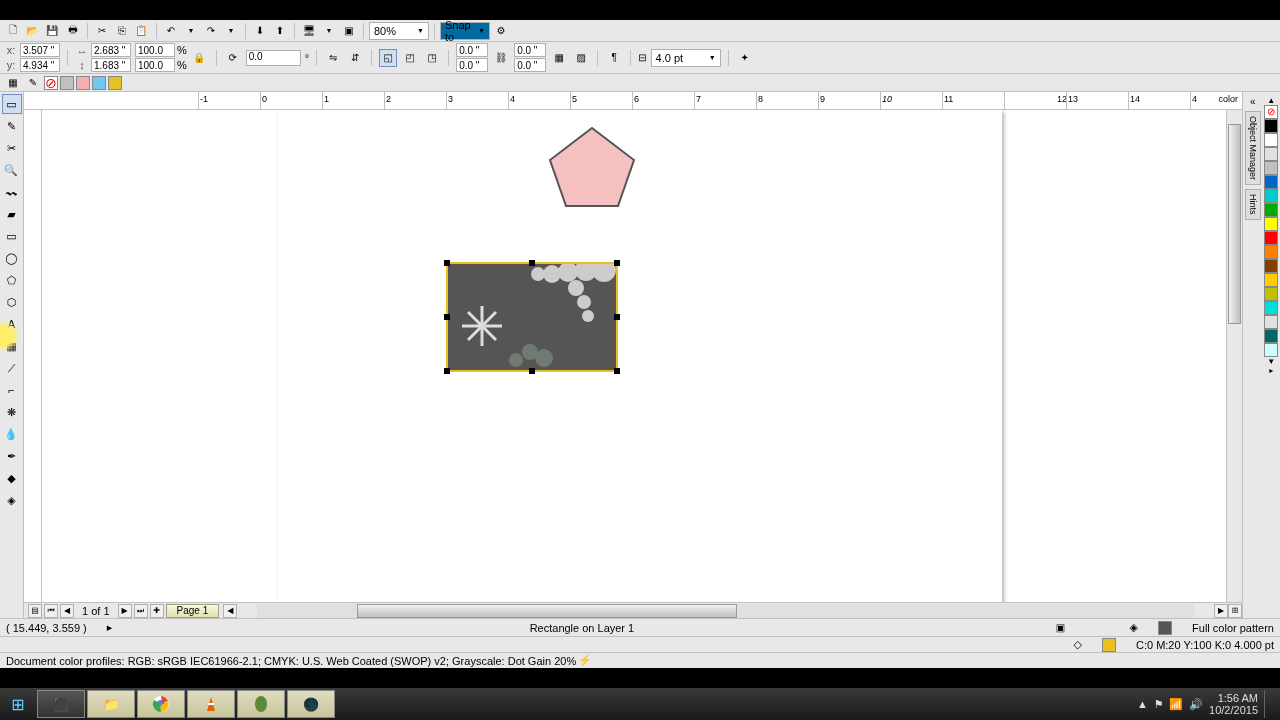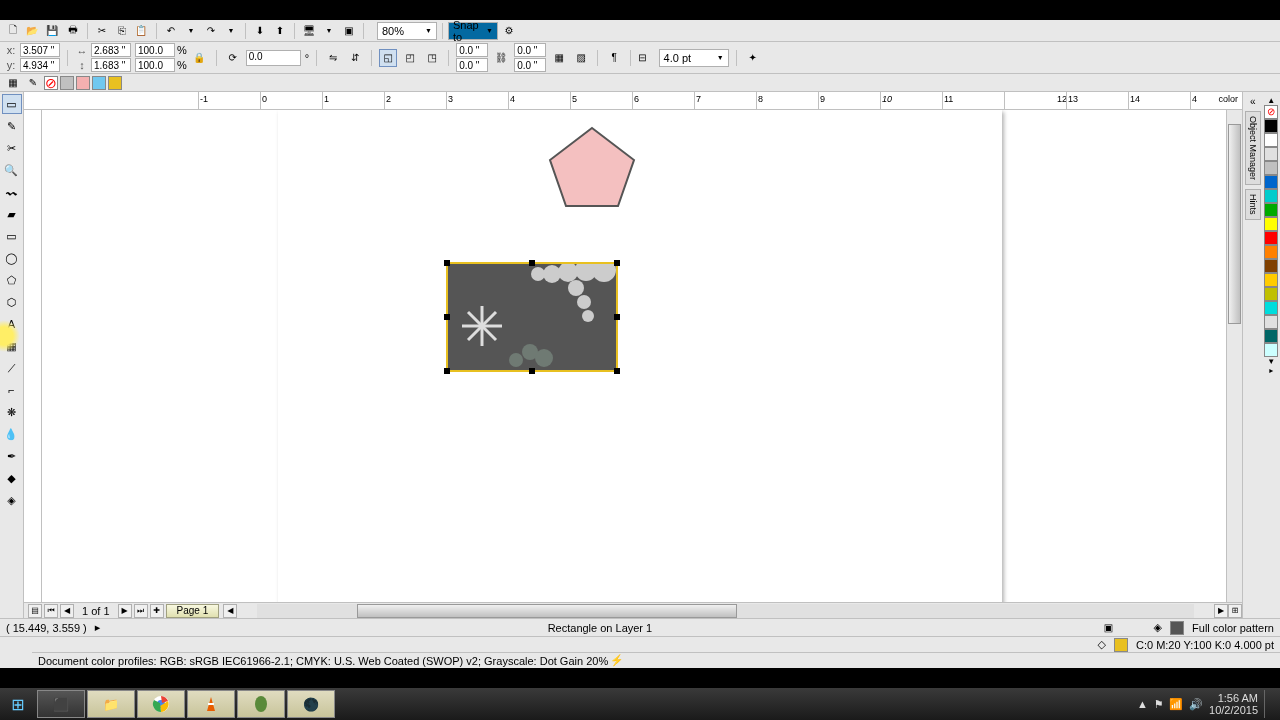--- a/index.html
+++ b/index.html
@@ -2,21 +2,21 @@
 <html><head>
 <meta charset="utf-8">
 <style>
 * { margin:0; padding:0; box-sizing:border-box; font-family:Tahoma,Arial,sans-serif; font-size:11px; user-select:none; }
 body { width:1280px; height:720px; background:#000; overflow:hidden; position:relative; }
 .black-bar { background:#000; height:20px; }
 .app { position:absolute; top:20px; left:0; width:1280px; height:648px; background:#e8e8e8; display:flex; flex-direction:column; }
 .toolbar-row { background:#e8e8e8; border-bottom:1px solid #c0c0c0; display:flex; align-items:center; height:22px; padding:0 4px; gap:2px; }
 .tbtn { width:18px; height:18px; display:inline-flex; align-items:center; justify-content:center; border:1px solid transparent; cursor:pointer; font-size:10px; }
 .sep { width:1px; height:16px; background:#c0c0c0; margin:0 3px; }
-.zoom-combo { height:18px; width:60px; border:1px solid #b0b0b0; background:#fff; font-size:11px; padding:0 4px; display:flex; align-items:center; justify-content:space-between;margin-left:8px; }
+.zoom-combo { height:18px; width:60px; border:1px solid #b0b0b0; background:#fff; font-size:11px; padding:0 4px; display:flex; align-items:center; justify-content:space-between; }
 .snap-combo { height:18px; width:50px; border:1px solid #b0b0b0; background:#0369a1; font-size:11px; padding:0 4px; display:flex; align-items:center; justify-content:space-between; }
 .prop-bar { background:#e8e8e8; border-bottom:1px solid #c0c0c0; height:32px; display:flex; align-items:center; padding:0 4px; gap:4px; }
 .prop-group { display:flex; flex-direction:column; gap:1px; }
 .prop-line { display:flex; align-items:center; gap:2px; font-size:10px; }
 .prop-label { width:14px; text-align:center; color:#555; }
 .prop-val { width:40px; height:14px; border:1px solid #b0b0b0; background:#fff; padding:0 2px; font-size:10px; display:flex; align-items:center; }
 .prop-input { width:55px; height:16px; border:1px solid #b0b0b0; background:#fff; padding:0 2px; font-size:10px; }
 .swatch-bar { height:18px; background:#e8e8e8; border-bottom:1px solid #c0c0c0; display:flex; align-items:center; padding:0 4px; gap:2px; }
 .swatch { width:14px; height:14px; border:1px solid #888; }
 .workspace { flex:1; display:flex; min-height:0; }
@@ -41,22 +41,22 @@
 .pal-color { width:14px; height:14px; border:1px solid #888; margin:0 auto; }
 .docker-tabs { width:20px; display:flex; flex-direction:column; align-items:center; gap:4px; padding-top:4px; font-size:9px; }
 .vert-text { writing-mode:vertical-rl; font-size:9px; background:#ddd; padding:4px 2px; border:1px solid #b0b0b0; }
 .hscroll-row { height:16px; background:#e8e8e8; display:flex; align-items:center; border-top:1px solid #c0c0c0; }
 .page-nav { display:flex; align-items:center; gap:2px; padding:0 4px; }
 .page-btn { width:14px; height:14px; display:flex; align-items:center; justify-content:center; border:1px solid #b0b0b0; background:#f0f0f0; font-size:8px; cursor:pointer; }
 .page-tab { height:14px; padding:0 10px; background:linear-gradient(#f8f8e0,#e0e0b0); border:1px solid #a0a080; font-size:10px; display:flex; align-items:center; }
 .hscrollbar { flex:1; height:14px; background:#e0e0e0; position:relative; margin:0 20px; }
 .hscrollbar-thumb { position:absolute; left:100px; width:380px; height:100%; background:linear-gradient(#f0f0f0,#c0c0c0); border:1px solid #999; }
 .status-bar { height:18px; background:#e8e8e8; display:flex; align-items:center; padding:0 6px; font-size:10px; border-top:1px solid #c0c0c0; justify-content:space-between; }
-.status-group { display:flex; align-items:center; gap:8px; }
-.profile-bar { height:16px; background:#e8e8e8; padding:0 6px; font-size:10px; display:flex; align-items:center; border-top:1px solid #c0c0c0;margin-left:32px; }
+.status-group { display:flex; align-items:center; gap:20px; }
+.profile-bar { height:16px; background:#e8e8e8; padding:0 6px; font-size:10px; display:flex; align-items:center; border-top:1px solid #c0c0c0; }
 .taskbar { position:absolute; bottom:0; left:0; width:1280px; height:32px; background:linear-gradient(#3a3a3a,#1a1a1a); display:flex; align-items:center; }
 .task-item { width:48px; height:28px; margin:0 1px; background:linear-gradient(#e0dcc0,#c8c49a); border:1px solid #888; display:flex; align-items:center; justify-content:center; font-size:13px; }
 .start-orb { width:36px; height:28px; display:flex; align-items:center; justify-content:center; font-size:16px; color:#6cf; }
 .systray { margin-left:auto; display:flex; align-items:center; gap:6px; padding:0 8px; color:#ddd; font-size:10px; }
 .clock { text-align:right; line-height:1.1; }
 .tick { position:absolute; top:0; width:1px; height:18px; background:#c0c0c0; }
 .tick-label { position:absolute; top:2px; font-size:9px; }
 .yellow-cursor { position:absolute; width:32px; height:32px; background:radial-gradient(circle,#ffee66 40%,rgba(255,238,102,0) 70%); border-radius:50%; }
 </style>
 </head>

